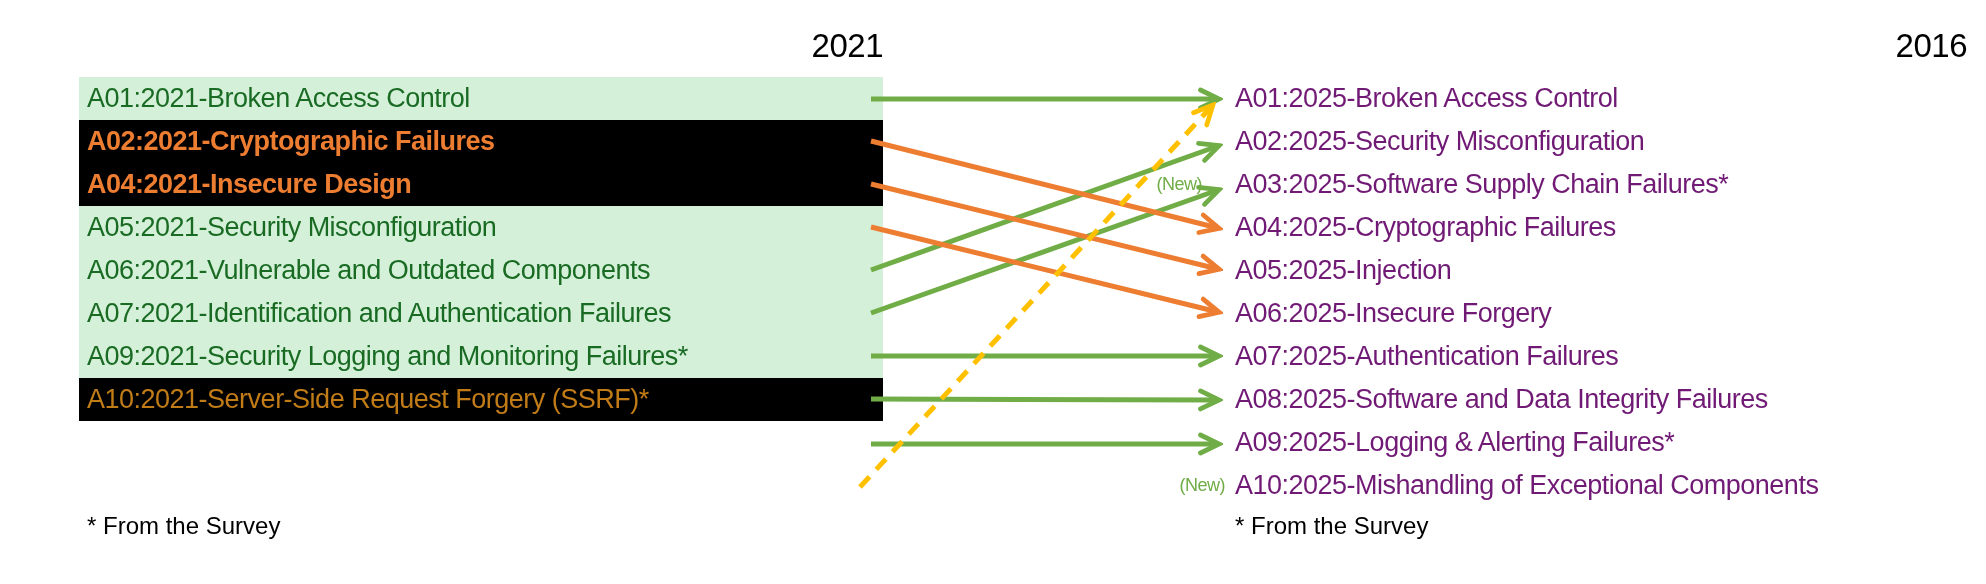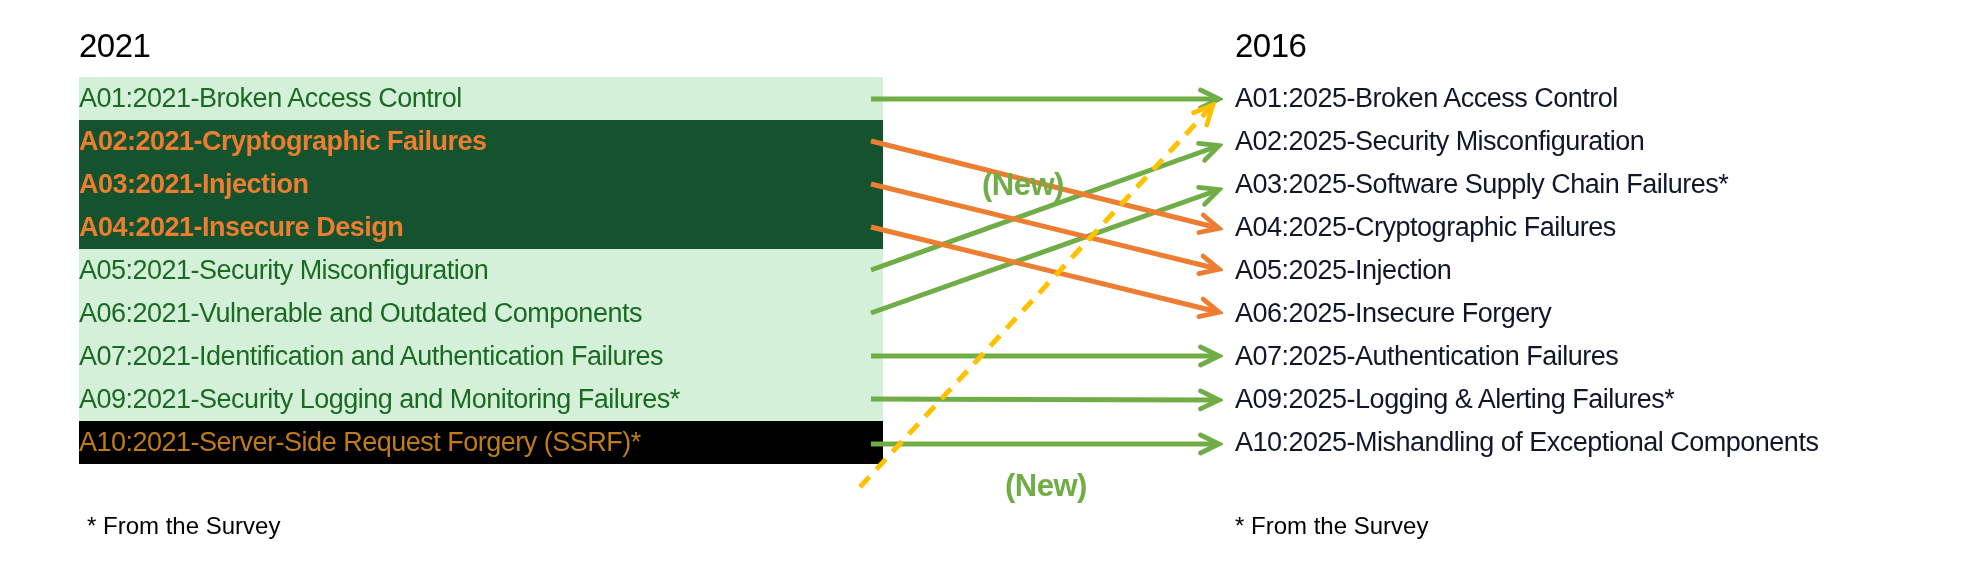--- a/index.html
+++ b/index.html
@@ -2,40 +2,40 @@
 <html><head>
 <meta charset="utf-8">
 <style>
   html,body{margin:0;padding:0;background:#ffffff;}
   .canvas{
     position:relative;width:1986px;height:584px;background:#ffffff;
     font-family:"Liberation Sans",sans-serif;overflow:hidden;
   }
   .col-title{
     position:absolute;top:26px;height:40px;line-height:40px;
-    font-size:33px;color:#000;text-align:left;letter-spacing:-0.5px;
+    font-size:33px;color:#000;text-align:right;letter-spacing:-0.5px;
   }
   .col-title.left{left:79px;width:804px;}
   .col-title.right{left:1235px;width:732px;}
   .rows{position:absolute;top:77px;z-index:1;}
   #left-rows{left:79px;width:804px;}
   #right-rows{left:1235px;width:750px;}
   .row{
     height:43px;display:flex;align-items:center;white-space:nowrap;
     font-size:27px;letter-spacing:-0.5px;
   }
-  #left-rows .row{padding-left:0;align-items:center;}
+  #left-rows .row{padding-left:8px;align-items:center;}
   .row-green{background:#D5F0D8;color:#196B24;}
-  .row-gray{background:#14532d;color:#ED7D31;font-weight:bold;}
+  .row-gray{background:#000000;color:#ED7D31;font-weight:bold;}
   .row-yellow{background:#000000;color:#C17C17;}
-  .row-plain{background:transparent;color:#0f172a;}
+  .row-plain{background:transparent;color:#701a75;}
   #arrow-layer{position:absolute;left:0;top:0;z-index:2;pointer-events:none;}
   .new-label{
     position:absolute;z-index:3;height:43px;line-height:43px;
-    font-size:31px;font-weight:bold;color:#70AD47;
+    font-size:18px;font-weight:normal;color:#70AD47;text-align:right;
     letter-spacing:-0.5px;white-space:nowrap;
   }
   .footnote{
     position:absolute;top:511px;height:30px;line-height:30px;
     font-size:24px;color:#000;white-space:nowrap;z-index:1;
   }
   .footnote.left{left:87px;}
   .footnote.right{left:1235px;}
 </style>
 </head>
@@ -45,23 +45,20 @@
 
   <div class="col-title left">2021</div>
   <div class="col-title right">2016</div>
 
   <div id="left-rows" class="rows">
       <div class="row row-green">
         <span>A01:2021-Broken Access Control</span>
       </div>
       <div class="row row-gray">
         <span>A02:2021-Cryptographic Failures</span>
-      </div>
-      <div class="row row-gray">
-        <span>A03:2021-Injection</span>
       </div>
       <div class="row row-gray">
         <span>A04:2021-Insecure Design</span>
       </div>
       <div class="row row-green">
         <span>A05:2021-Security Misconfiguration</span>
       </div>
       <div class="row row-green">
         <span>A06:2021-Vulnerable and Outdated Components</span>
       </div>
@@ -89,20 +86,23 @@
         <span>A04:2025-Cryptographic Failures</span>
       </div>
       <div class="row row-plain">
         <span>A05:2025-Injection</span>
       </div>
       <div class="row row-plain">
         <span>A06:2025-Insecure Forgery</span>
       </div>
       <div class="row row-plain">
         <span>A07:2025-Authentication Failures</span>
+      </div>
+      <div class="row row-plain">
+        <span>A08:2025-Software and Data Integrity Failures</span>
       </div>
       <div class="row row-plain">
         <span>A09:2025-Logging &amp; Alerting Failures*</span>
       </div>
       <div class="row row-plain">
         <span>A10:2025-Mishandling of Exceptional Components</span>
       </div>
     </div>
 
   <svg id="arrow-layer" width="1986" height="584" viewBox="0 0 1986 584">

